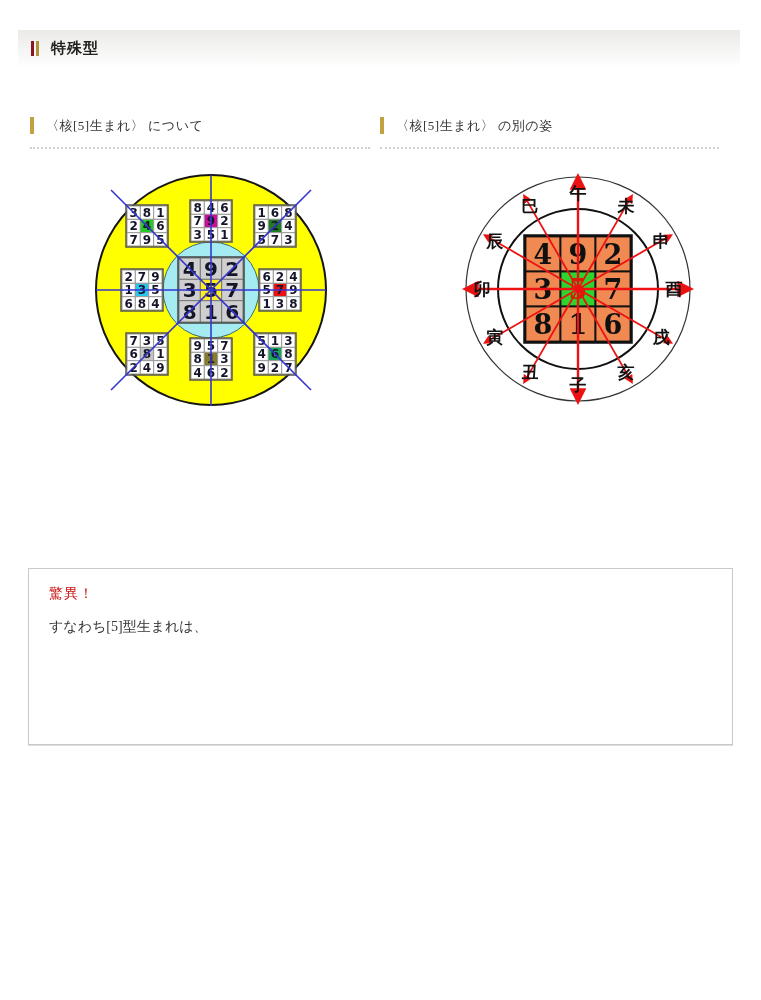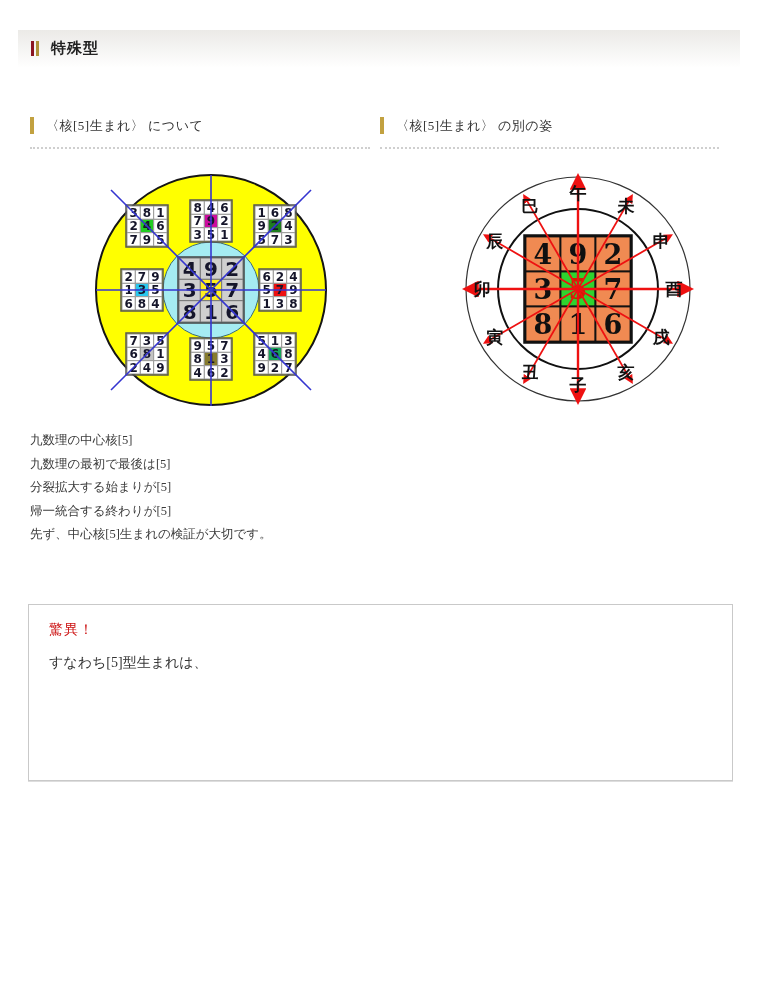--- a/index.html
+++ b/index.html
@@ -18,21 +18,21 @@
   .section-heading .goldbar{position:absolute;left:0;top:4px;width:4px;height:17px;background:#c2a140;}
   .section-heading .htext{margin-left:16px;}
   .sh-left{left:30px;width:340px;}
   .sh-right{left:380px;width:339px;}
   .figure{position:absolute;background:#fff;}
   .fig-left{left:78px;top:171px;width:262px;height:238px;}
   .fig-right{left:443px;top:171px;width:270px;height:236px;}
   .text-block{position:absolute;top:429px;font-size:12.5px;line-height:23.5px;color:#3a3a3a;}
   .tb-left{left:30px;width:350px;}
   .tb-right{left:394px;width:345px;}
-  .notice-box{position:absolute;left:28px;top:604px;width:705px;height:177px;
+  .notice-box{position:absolute;left:28px;top:568px;width:705px;height:177px;
               border:1px solid #c9c9c9;box-shadow:0 1px 0 #ddd;background:#fff;box-sizing:border-box;
               padding:16px 20px;}
   .notice-heading{color:#cc1111;font-size:14px;letter-spacing:1px;margin:0 0 12px 0;}
   .notice-para{font-size:14px;line-height:23px;color:#333;margin:0 0 23px 0;}
   .tline{white-space:pre-wrap;}
   svg text{user-select:none;}
 </style>
 </head>
 <body>
 
@@ -311,27 +311,20 @@
           <text x="183" y="207.1384387633061" text-anchor="middle" font-size="17" font-weight="bold" font-family="&quot;DejaVu Serif&quot;,serif" fill="#111">亥</text>
           <text x="135" y="220" text-anchor="middle" font-size="17" font-weight="bold" font-family="&quot;DejaVu Serif&quot;,serif" fill="#111">子</text>
           <text x="87.00000000000003" y="207.1384387633061" text-anchor="middle" font-size="17" font-weight="bold" font-family="&quot;DejaVu Serif&quot;,serif" fill="#111">丑</text>
           <text x="51.86156123669389" y="172" text-anchor="middle" font-size="17" font-weight="bold" font-family="&quot;DejaVu Serif&quot;,serif" fill="#111">寅</text>
           <text x="39" y="124.00000000000001" text-anchor="middle" font-size="17" font-weight="bold" font-family="&quot;DejaVu Serif&quot;,serif" fill="#111">卯</text>
           <text x="51.86156123669389" y="75.99999999999999" text-anchor="middle" font-size="17" font-weight="bold" font-family="&quot;DejaVu Serif&quot;,serif" fill="#111">辰</text>
           <text x="86.99999999999996" y="40.861561236693916" text-anchor="middle" font-size="17" font-weight="bold" font-family="&quot;DejaVu Serif&quot;,serif" fill="#111">巳</text>
         </g>
       </svg></div>
 
-  <div class="text-block tb-left">
-      <div class="tline">九数理の中心核[5]</div>
-      <div class="tline">九数理の最初で最後は[5]</div>
-      <div class="tline">分裂拡大する始まりが[5]</div>
-      <div class="tline">帰一統合する終わりが[5]</div>
-      <div class="tline">先ず、中心核[5]生まれの検証が大切です。</div>
-    </div>
 
   <div class="notice-box">
     <div class="notice-heading">驚異！</div>
     <div class="notice-para">
         <div class="tline">すなわち[5]型生まれは、</div>
       </div>
   </div>
 </div>
 
 </body></html>

